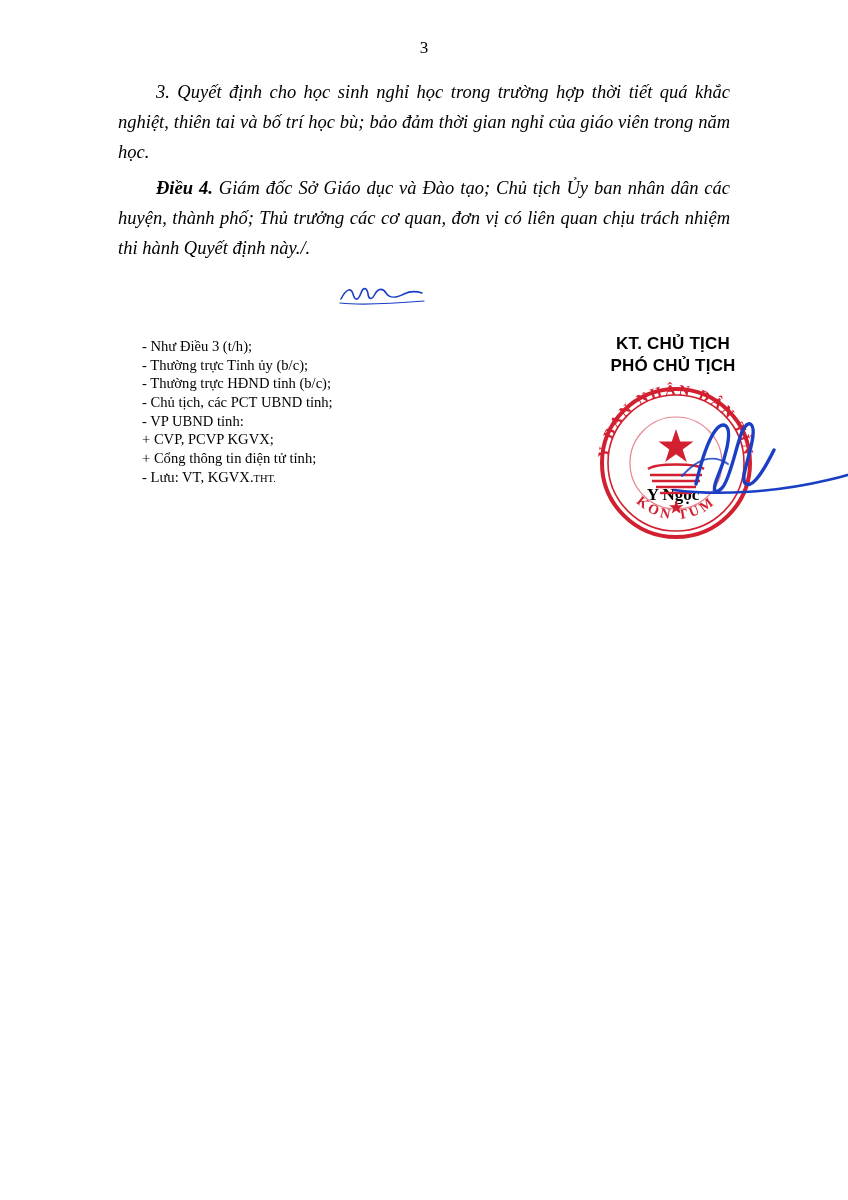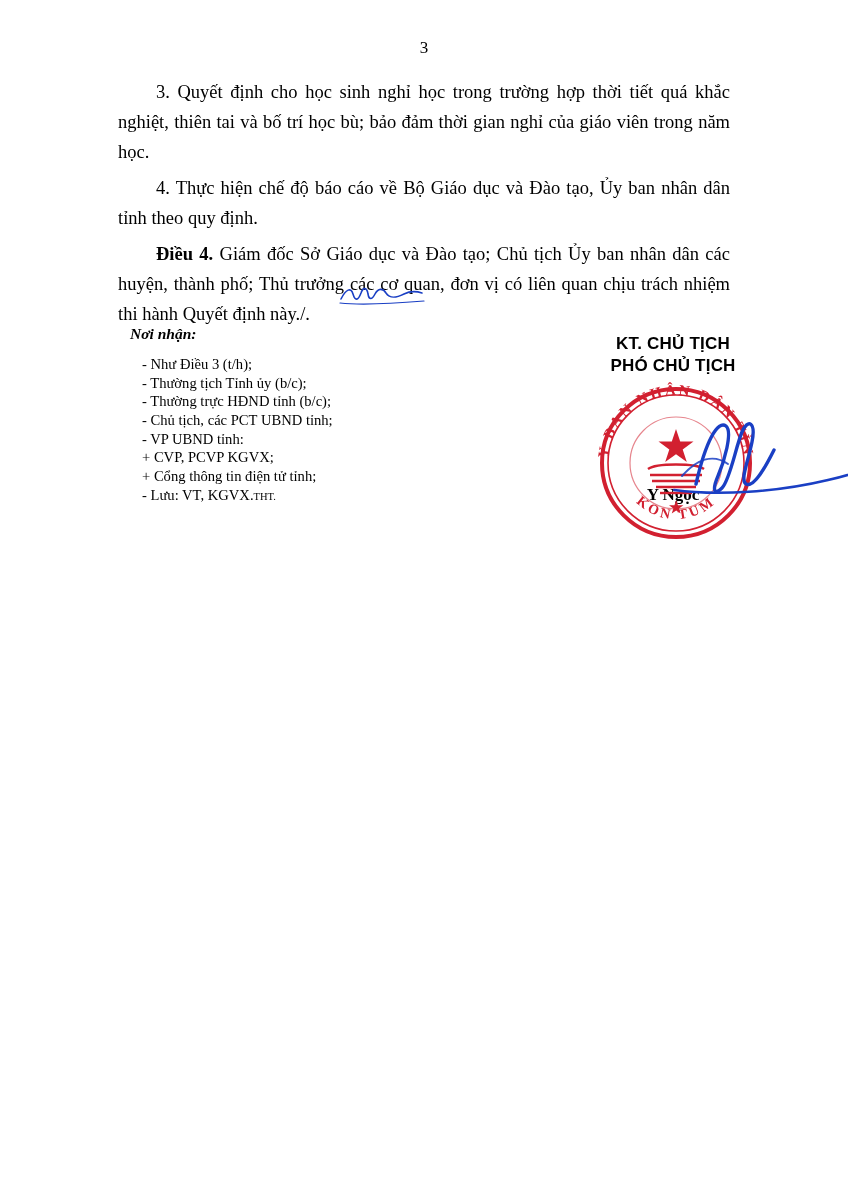--- a/index.html
+++ b/index.html
@@ -32,20 +32,21 @@
     left: 118px;
     top: 78px;
     width: 612px;
   }
   .para {
     font-size: 18.5px;
     line-height: 1.62;
     text-align: justify;
     text-justify: inter-word;
     margin: 0 0 6px 0;
+    font-style: italic;
   }
   .para .indent {
     display: inline-block;
     width: 38px;
   }
   .bold {
     font-weight: bold;
   }
   .sig-wrap {
     position: absolute;
@@ -127,36 +128,34 @@
 </style>
 </head>
 <body>
 
 <div class="page">
 
   <div class="page-number">3</div>
 
   <div class="body-text">
     <p class="para"><span class="indent"></span><span>3. Quyết định cho học sinh nghỉ học trong trường hợp thời tiết quá khắc nghiệt, thiên tai và bố trí học bù; bảo đảm thời gian nghỉ của giáo viên trong năm học.</span></p>
-    <p class="para"><span class="indent"></span><span>4. Thực hiện chế độ báo cáo về Bộ Giáo dục và Đào tạo, Ủy ban nhân dân tỉnh theo quy định.</span></p>
     <p class="para"><span class="indent"></span><span class="bold">Điều 4.</span><span> Giám đốc Sở Giáo dục và Đào tạo; Chủ tịch Ủy ban nhân dân các huyện, thành phố; Thủ trưởng các cơ quan, đơn vị có liên quan chịu trách nhiệm thi hành Quyết định này./.</span></p>
   </div>
 
   <svg class="inline-scribble" viewBox="0 0 90 26">
     <path d="M3 18 C8 8, 13 6, 15 13 C17 20, 20 20, 23 12 C25 6, 29 6, 30 13 C31 19, 34 19, 37 13 C40 7, 45 7, 48 12 C52 18, 58 17, 66 13 C72 10, 78 10, 84 12" fill="none" stroke="#1a3fc4" stroke-width="1.6" stroke-linecap="round"></path>
     <path d="M2 22 C20 24, 50 23, 86 20" fill="none" stroke="#1a3fc4" stroke-width="1.2" stroke-linecap="round"></path>
   </svg>
 
   <div class="sig-wrap">
 
     <div class="recipients">
-      <div class="recipients-title">Nơi nhận:</div>
       <ul>
         <li>- Như Điều 3 (t/h);</li>
-        <li>- Thường tịch Tỉnh ủy (b/c);</li>
+        <li>- Thường trực Tỉnh ủy (b/c);</li>
         <li>- Thường trực HĐND tỉnh (b/c);</li>
         <li>- Chủ tịch, các PCT UBND tỉnh;</li>
         <li>- VP UBND tỉnh:</li>
         <li>+ CVP, PCVP KGVX;</li>
         <li>+ Cổng thông tin điện tử tỉnh;</li>
         <li><span>- Lưu: VT, KGVX.</span><span class="small-caps-sub">THT.</span></li>
       </ul>
     </div>
 
     <div class="signer">

